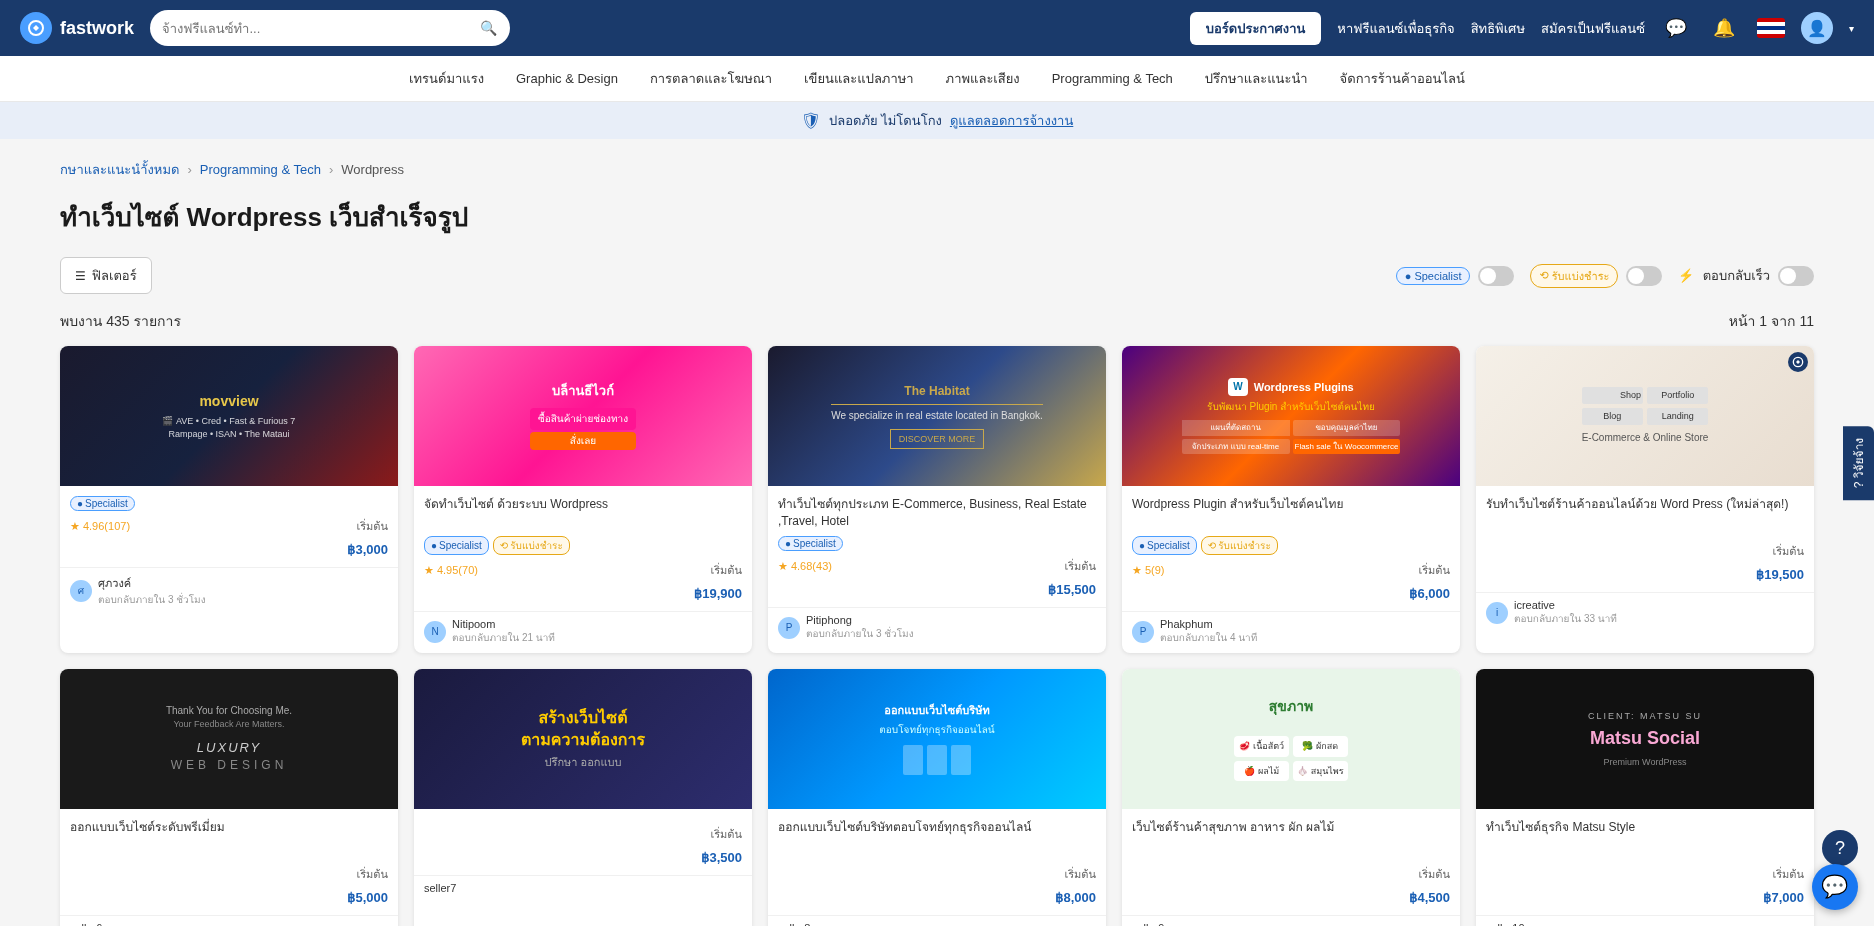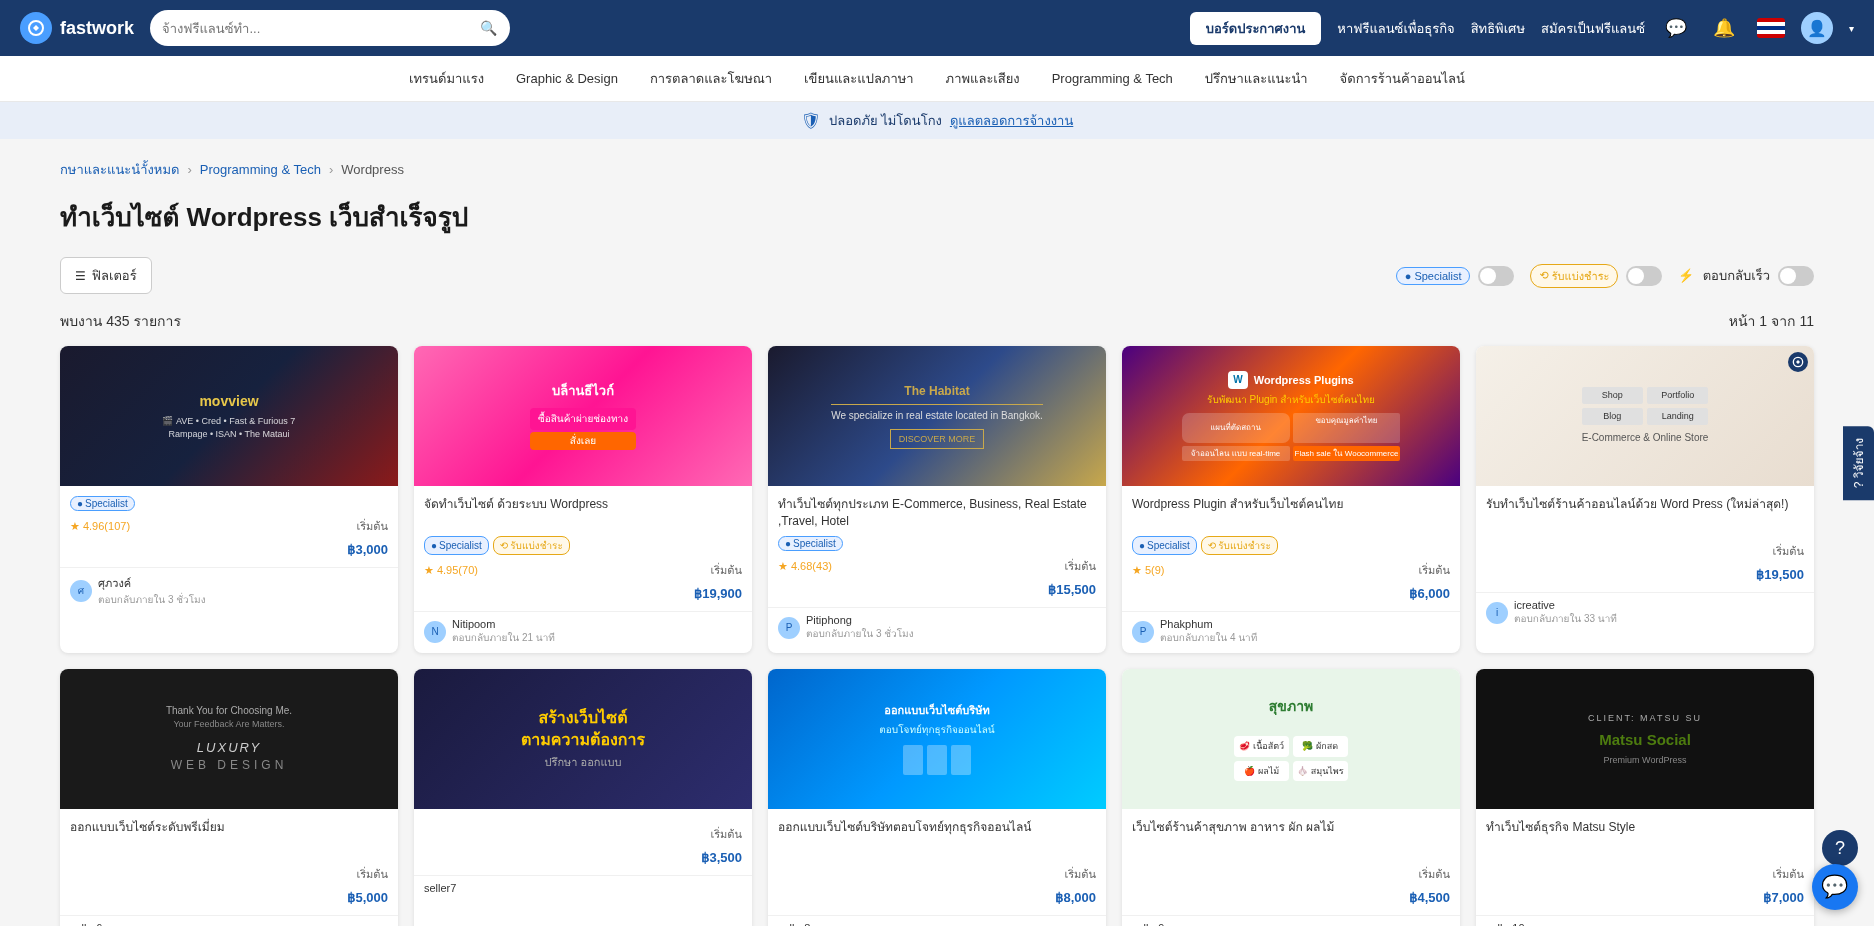--- a/index.html
+++ b/index.html
@@ -634,23 +634,23 @@
 
     <div class="card">
       <div class="card-img-display card-img-4" style="position: relative;">
         <div class="card-inner-text">
           <div style="display:flex;align-items:center;gap:6px;justify-content:center;margin-bottom:4px;">
             <div style="background:white;border-radius:4px;padding:2px 5px;font-size:10px;color:#0073aa;font-weight:bold;">W</div>
             <div style="color:white;font-size:11px;font-weight:bold;">Wordpress Plugins</div>
           </div>
           <div style="font-size:10px;color:#ffcc00;">รับพัฒนา Plugin สำหรับเว็บไซต์คนไทย</div>
           <div style="display:grid;grid-template-columns:1fr 1fr;gap:3px;margin-top:6px;font-size:8px;">
-            <div style="background:rgba(255,255,255,0.2);padding:9px;border-radius:7px;color:#fff;">แผนที่ตัดสถาน</div>
+            <div style="background:rgba(255,255,255,0.2);padding:2px;border-radius:0;color:#fff;">แผนที่ตัดสถาน</div>
             <div style="background:rgba(255,255,255,0.2);padding:2px;border-radius:2px;color:#fff;">ขอบคุณมูลค่าไทย</div>
-            <div style="background:rgba(255,255,255,0.2);padding:2px;border-radius:2px;color:#fff;">จัาออนไลน แบบ real-time</div>
+            <div style="background:rgba(255,255,255,0.2);padding:2px;border-radius:2px;color:#fff;">จักประเภท แบบ real-time</div>
             <div style="background:#ff6600;padding:2px;border-radius:2px;color:#fff;">Flash sale ใน Woocommerce</div>
           </div>
         </div>
       </div>
       <div class="card-body">
         <div class="card-title">Wordpress Plugin สำหรับเว็บไซต์คนไทย</div>
         <div class="card-badges">
           <div class="badge-s">
               <span>●</span>
               <span>Specialist</span>
@@ -680,21 +680,21 @@
     <div class="card">
       <div class="card-img-display card-img-5" style="position: relative;">
         <div style="position:absolute;top:6px;right:6px;background:#1a3a6b;border-radius:50%;width:20px;height:20px;display:flex;align-items:center;justify-content:center;">
           <svg width="12" height="12" viewBox="0 0 18 18">
               <path d="M9 2 C5 2 2 5 2 9 C2 13 5 16 9 16 C13 16 16 13 16 9 C16 5 13 2 9 2Z" fill="none" stroke="white" stroke-width="2"></path>
               <path d="M6 9 L9 6 L12 9 L9 12 Z" fill="white"></path>
             </svg>
         </div>
         <div class="card-inner-text-dark">
           <div style="display:grid;grid-template-columns:1fr 1fr;gap:4px;font-size:9px;">
-            <div style="background:#e0e0e0;padding:2px;border-radius:2px;color:#333;">Shop</div>
+            <div style="background:#e0e0e0;padding:2px;border-radius:2px;color:#333;text-align:right;">Shop</div>
             <div style="background:#e0e0e0;padding:2px;border-radius:2px;color:#333;">Portfolio</div>
             <div style="background:#e0e0e0;padding:2px;border-radius:2px;color:#333;">Blog</div>
             <div style="background:#e0e0e0;padding:2px;border-radius:2px;color:#333;">Landing</div>
           </div>
           <div style="margin-top:6px;font-size:10px;color:#555;">E-Commerce &amp; Online Store</div>
         </div>
       </div>
       <div class="card-body">
         <div class="card-title">รับทำเว็บไซต์ร้านค้าออนไลน์ด้วย Word Press (ใหม่ล่าสุด!)</div>
         <div class="card-badges"></div>
@@ -836,21 +836,21 @@
           <div class="seller-name">seller9</div>
 
         </div>
       </div>
     </div>
 
     <div class="card">
       <div class="card-img-display" style="background:#111;position:relative;">
         <div class="card-inner-text">
           <div style="font-size:9px;color:#aaa;letter-spacing:2px;">CLIENT: MATSU SU</div>
-          <div style="font-size:15px;color:#4d7c0f;font-weight:bold;margin-top:4px;">Matsu Social</div>
+          <div style="font-size:18px;color:#f9a8d4;font-weight:bold;margin-top:4px;">Matsu Social</div>
           <div style="font-size:9px;color:#888;margin-top:4px;">Premium WordPress</div>
         </div>
       </div>
       <div class="card-body">
         <div class="card-title">ทำเว็บไซต์ธุรกิจ Matsu Style</div>
         <div class="card-badges"></div>
         <div class="card-rating">
           <span></span>
           <span class="card-price">เริ่มต้น</span>
         </div>

